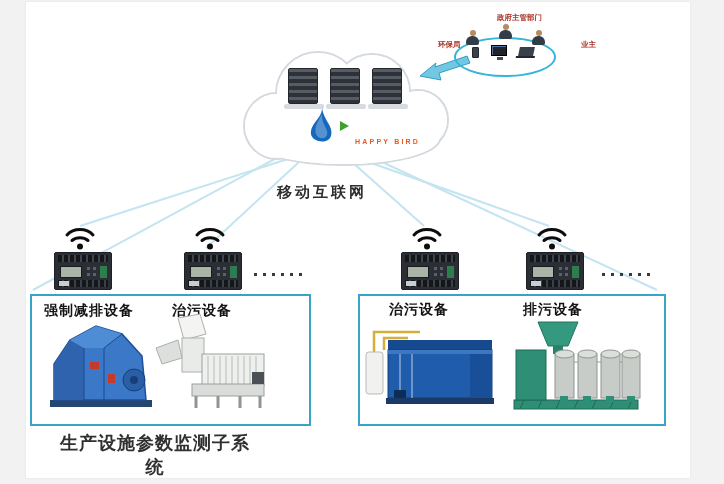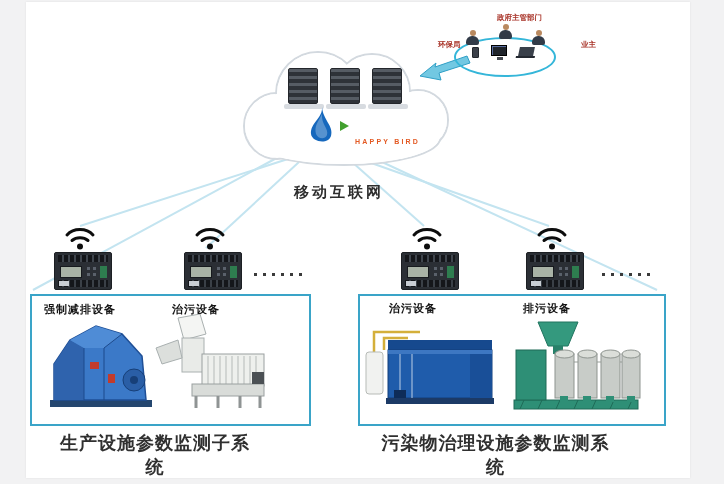--- a/index.html
+++ b/index.html
@@ -13,21 +13,21 @@
   .cloud-svg { position:absolute; left:222px; top:42px; width:242px; height:130px; }
   .server { position:absolute; width:30px; height:36px; top:68px; border-radius:2px;
             background:repeating-linear-gradient(#565c64 0 3px,#2e3238 3px 7px);
             border:1px solid #23262b; }
   .server-base { position:absolute; width:40px; height:5px; top:104px; background:#d7dbe0; border-radius:2px; }
   .logo-flame { position:absolute; left:308px; top:106px; width:26px; height:40px; }
   .logo-bird { position:absolute; left:340px; top:121px; width:0; height:0;
                border-left:9px solid #42a02e; border-top:5px solid transparent; border-bottom:5px solid transparent; }
   .logo-cn { position:absolute; left:353px; top:107px; font-size:26px; font-weight:bold; color:#3d3d3d; letter-spacing:7px; }
   .logo-en { position:absolute; left:355px; top:138px; font-size:7px; font-weight:bold; color:#e35a24; letter-spacing:2.2px; }
-  .internet-label { position:absolute; left:277px; top:183px; width:124px; text-align:center;
+  .internet-label { position:absolute; left:277px; top:183px; width:124px; 
                     font-size:15px; font-weight:bold; color:#2e2e2e; letter-spacing:3px; }
 
   
   .gov-ellipse { position:absolute; left:454px; top:37px; width:102px; height:40px;
                  border:2px solid #35b6d9; border-radius:50%; }
   .person { position:absolute; width:13px; height:15px; }
   .person::before { content:""; position:absolute; left:3.5px; top:0; width:6px; height:6px; border-radius:50%; background:#b9895f; }
   .person::after  { content:""; position:absolute; left:0; top:6px; width:13px; height:9px; border-radius:6px 6px 2px 2px; background:#323b48; }
   .phone { position:absolute; left:472px; top:47px; width:7px; height:11px; background:#3b4049; border:1px solid #23272d; border-radius:1px; }
   .monitor { position:absolute; left:491px; top:45px; width:16px; height:11px; background:#1f242b; border:1px solid #000;
@@ -48,21 +48,21 @@
   .d-green { position:absolute; top:13px; right:4px; width:7px; height:12px; background:#2e7d4f; }
   .d-bot { position:absolute; bottom:2px; left:3px; right:3px; height:7px;
            background:repeating-linear-gradient(90deg,#14161a 0 4px,#3a4047 4px 6px); }
   .d-tag { position:absolute; bottom:3px; left:4px; width:10px; height:5px; background:#c9ced4; z-index:1; }
 
   .dots { position:absolute; width:50px; height:3px;
           background:repeating-linear-gradient(90deg,#3b3b3b 0 3px,transparent 3px 9px); }
 
   
   .eq-box { position:absolute; top:294px; height:132px; border:2px solid #3aa4c8; background:#fff; }
-  .eq-label { position:absolute; font-size:11px; font-weight:bold; color:#141414; letter-spacing:1px; white-space:nowrap; }
+  .eq-label { position:absolute; font-size:14px; font-weight:bold; color:#141414; letter-spacing:1px; white-space:nowrap; }
   .machine { position:absolute; }
 
   .caption { position:absolute; top:431px; font-size:18px; font-weight:bold; color:#303030; text-align:center; letter-spacing:1px; }
 </style>
 </head>
 <body>
 
 <div class="stage">
   <div class="card"></div>
 
@@ -247,14 +247,13 @@
     <ellipse cx="52.5" cy="34" rx="9.5" ry="4" fill="#dbded9" stroke="#8e948f"></ellipse>
     <ellipse cx="75.5" cy="34" rx="9.5" ry="4" fill="#dbded9" stroke="#8e948f"></ellipse>
     <ellipse cx="98.5" cy="34" rx="9.5" ry="4" fill="#dbded9" stroke="#8e948f"></ellipse>
     <ellipse cx="119" cy="34" rx="9" ry="4" fill="#dbded9" stroke="#8e948f"></ellipse>
     <rect x="48" y="76" width="8" height="6" fill="#2e8f76"></rect>
     <rect x="71" y="76" width="8" height="6" fill="#2e8f76"></rect>
     <rect x="94" y="76" width="8" height="6" fill="#2e8f76"></rect>
     <rect x="115" y="76" width="8" height="6" fill="#2e8f76"></rect>
   </svg>
 
-  <div class="caption" style="left:378px;width:235px">污染物治理设施参数监测系统</div>
 </div>
 
 </body></html>

